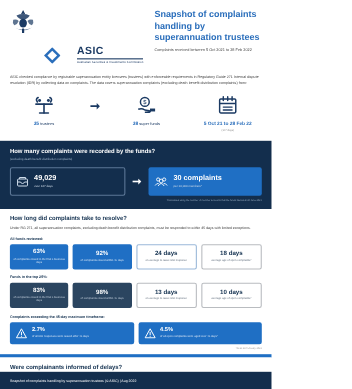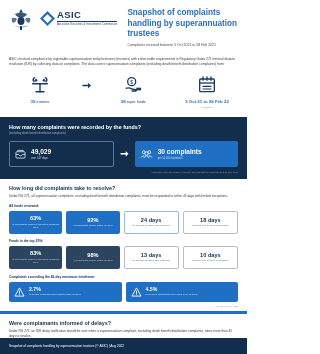--- a/index.html
+++ b/index.html
@@ -12,21 +12,21 @@
   .page { position: relative; width: 247px; height: 354px; background:#fff; }
 
   
   .header {
     display: flex; align-items: flex-start;
     padding: 8px 8px 6px 8px;
     background: #ffffff;
     gap: 6px;
   }
   .crest { width: 26px; height: 24px; flex: 0 0 auto; }
-  .asic-logo { display:flex; align-items:center; gap:2px; flex:0 0 auto; padding-top:2px; }
+  .asic-logo { display:flex; align-items:center; gap:15px; flex:0 0 auto; padding-top:2px;margin-top:32px; }
   .asic-diamond { width: 15px; height: 15px; }
   .asic-word { line-height: 1; }
   .asic-word .asic-name {
     font-size: 9.5px; font-weight: bold; letter-spacing: .4px; color: #1b3a63;
     display:block;
   }
   .asic-word .asic-rule {
     display:block; width:100%; height:1px; background:#1b3a63; margin:1px 0 1px 0;
   }
   .asic-word .asic-sub {

